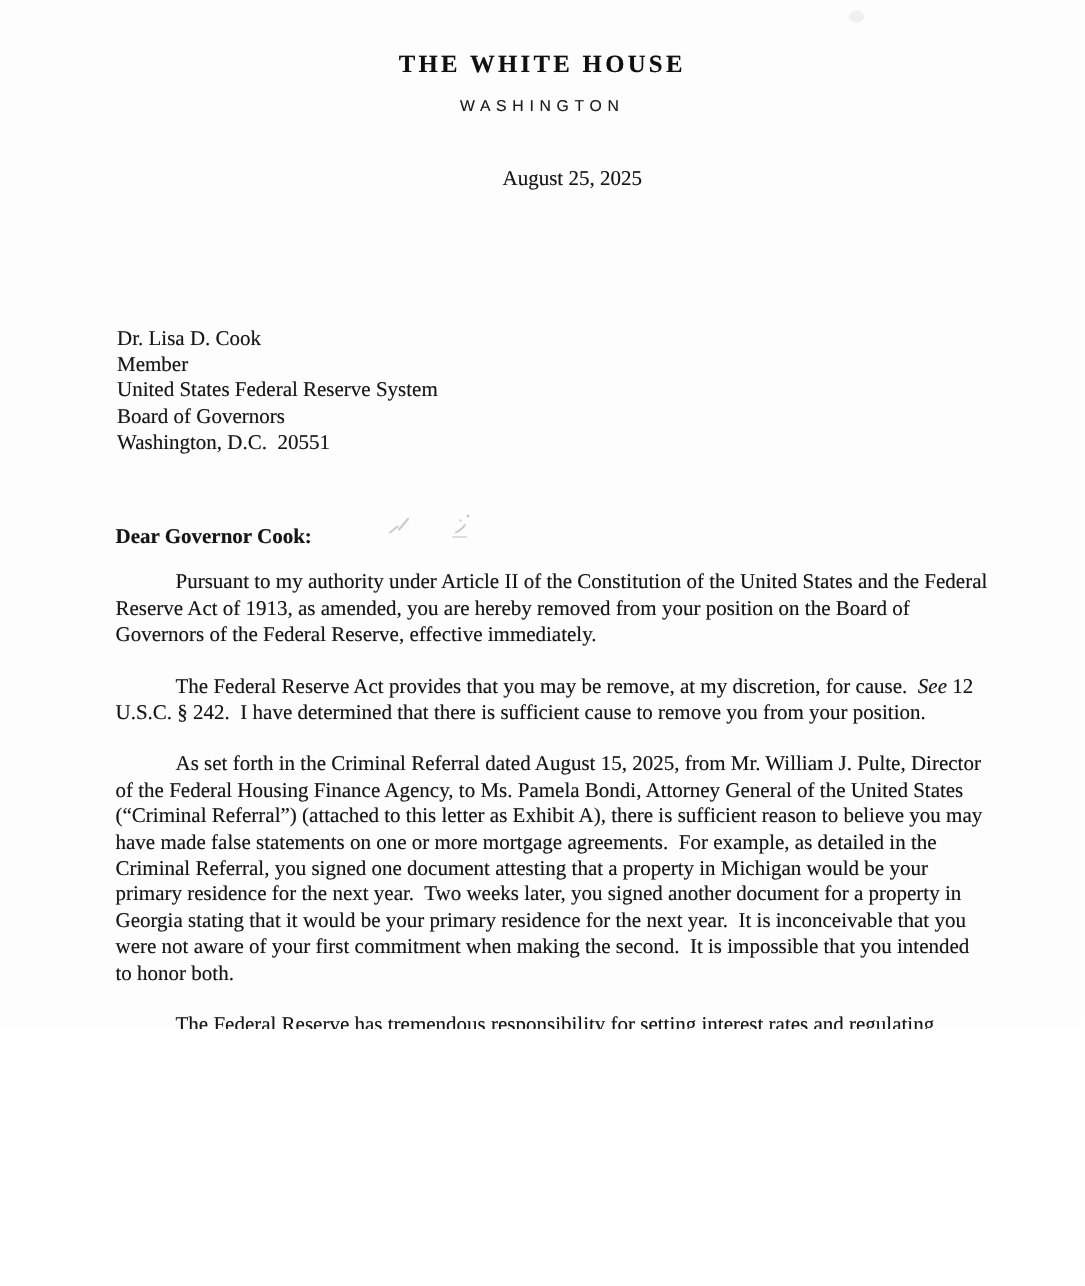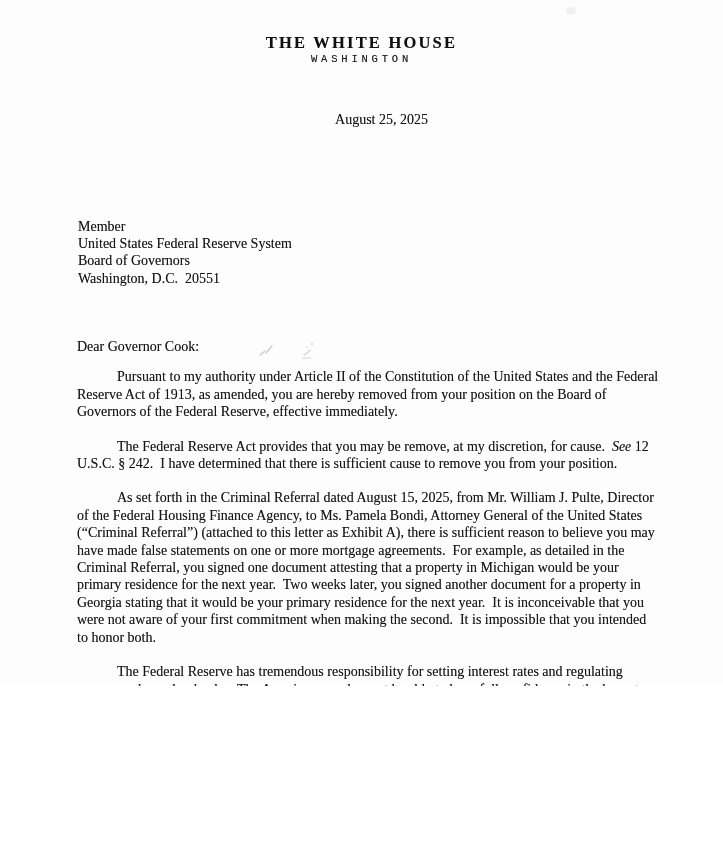--- a/index.html
+++ b/index.html
@@ -26,22 +26,22 @@
     text-align: center;
   }
   .lh-title {
     font-family: "Liberation Serif", serif;
     font-weight: bold;
     font-size: 16.5px;
     letter-spacing: 2.2px;
     color: #101010;
   }
   .lh-sub {
-    margin-top: 0;
-    font-family: Liberation Mono, monospace;
+    margin-top: 12px;
+    font-family: Liberation Sans, sans-serif;
     font-size: 10.5px;
     letter-spacing: 3.8px;
     color: #1c1c1c;
   }
 
   
   .date-line {
     position: absolute;
     top: 112px; left: 0; right: 0;
     text-align: center;
@@ -60,21 +60,21 @@
 
   
   .letter-body {
     position: absolute;
     top: 338px; left: 77px;
     width: 583px;
     font-size: 14px;
     line-height: 17.4px;
     text-align: left;
   }
-  .salutation { margin: 0 0 13px 0; white-space: pre-wrap; }
+  .salutation { margin: 12px 0 13px 0; white-space: pre-wrap; font-weight: bold; }
   .para {
     margin: 0 0 17px 0;
     text-indent: 40px;
     white-space: pre-wrap;
   }
   .para i { }
   sup { font-size: 9px; line-height: 0; vertical-align: super; letter-spacing: 0; }
 
   
   .smudge {
@@ -102,20 +102,21 @@
   <div class="corner-mark"></div>
 
   <header class="letterhead">
     <div class="lh-title">THE WHITE HOUSE</div>
     <div class="lh-sub">WASHINGTON</div>
   </header>
 
   <div class="date-line">August 25, 2025</div>
 
   <div class="recipient" id="recipient">
+      <div class="addr-line"><span>Dr. Lisa D. Cook</span></div>
       <div class="addr-line"><span>Member</span></div>
       <div class="addr-line"><span>United States Federal Reserve System</span></div>
       <div class="addr-line"><span>Board of Governors</span></div>
       <div class="addr-line"><span>Washington, D.C.  20551</span></div>
     </div>
 
   <svg class="smudge" viewBox="0 0 80 28" xmlns="http://www.w3.org/2000/svg">
     <path d="M14 16 L20 9 M8 18 L13 14" stroke="#9a9a9a" stroke-width="1.4" fill="none" stroke-linecap="round"></path>
     <path d="M52 18 q4 -2 6 -5" stroke="#9a9a9a" stroke-width="1.3" fill="none" stroke-linecap="round"></path>
     <path d="M50 21 h9" stroke="#a8a8a8" stroke-width="1.1" fill="none" stroke-linecap="round"></path>

